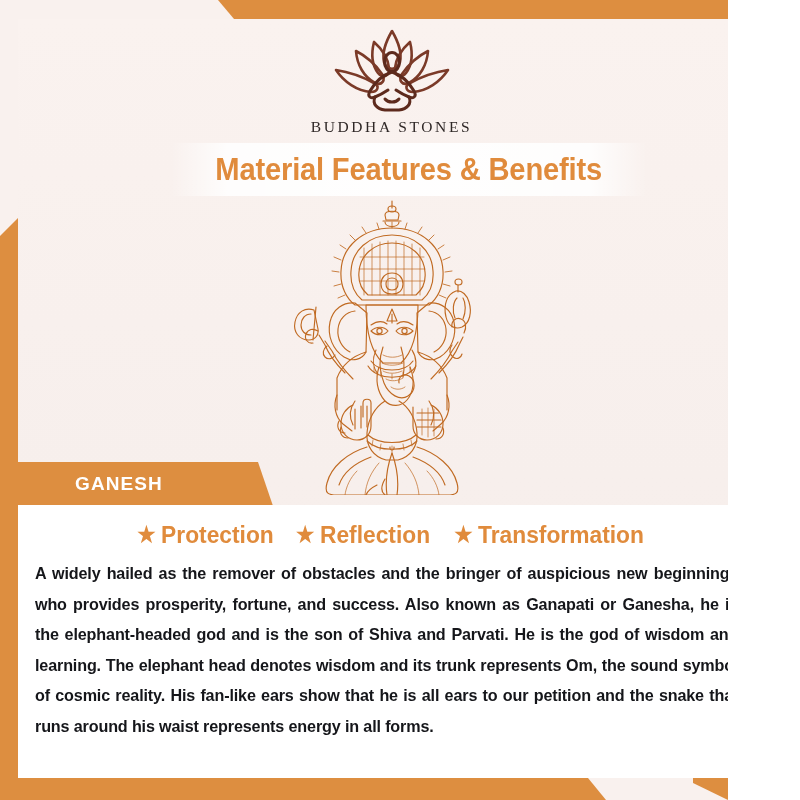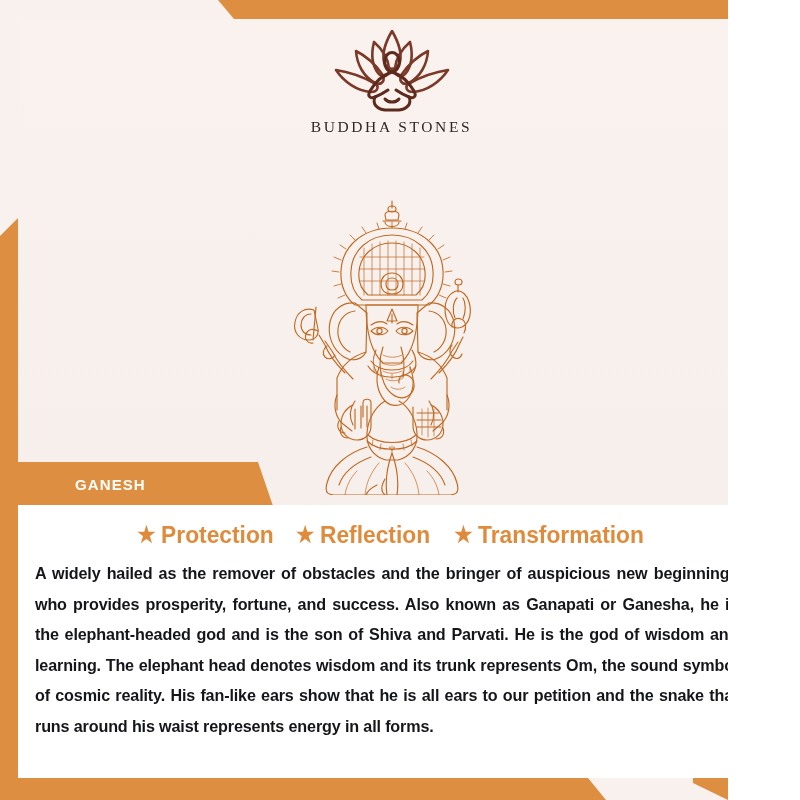--- a/index.html
+++ b/index.html
@@ -120,21 +120,21 @@
     left: 0; top: 443px;
     width: 255px; height: 44px;
     background: #dd8e40;
     clip-path: polygon(0 0, 240px 0, 255px 44px, 0 44px);
     display: flex;
     align-items: center;
   }
   .ribbon-label {
     margin-left: 57px;
     color: #ffffff;
-    font-size: 15px;
+    font-size: 19px;
     font-weight: 700;
     letter-spacing: 1.1px;
   }
 
   
   .card {
     position: absolute;
     left: 18px; top: 505px;
     width: 747px; height: 273px;
     background: #ffffff;
@@ -222,20 +222,23 @@
                    C79 70 74 67 71 65"></path>
 
           <path d="M50 72 C47 79 52 84 60 85 L74 85 C82 84 87 79 84 72"></path>
 
           <path d="M60 74 C63 78 71 78 74 74"></path>
         </g>
       </svg>
       <div class="logo-text">BUDDHA STONES</div>
     </div>
 
+    <div class="title-band">
+      <div class="title-text">Material Features &amp; Benefits</div>
+    </div>
 
     <div class="deity-stage">
       <svg class="deity-svg" viewBox="0 0 250 300" aria-hidden="true">
         <g fill="none" stroke="#c06a22" stroke-width="1.15" stroke-linecap="round" stroke-linejoin="round">
 
           <path d="M125 6 L125 13"></path>
           <path d="M121 14 C121 10 129 10 129 14 C129 18 121 18 121 14 Z"></path>
           <path d="M118 20 C118 15 132 15 132 20 L131 25 L119 25 Z"></path>
           <path d="M116 26 L134 26"></path>
           <path d="M118 27 C118 33 132 33 132 27"></path>

